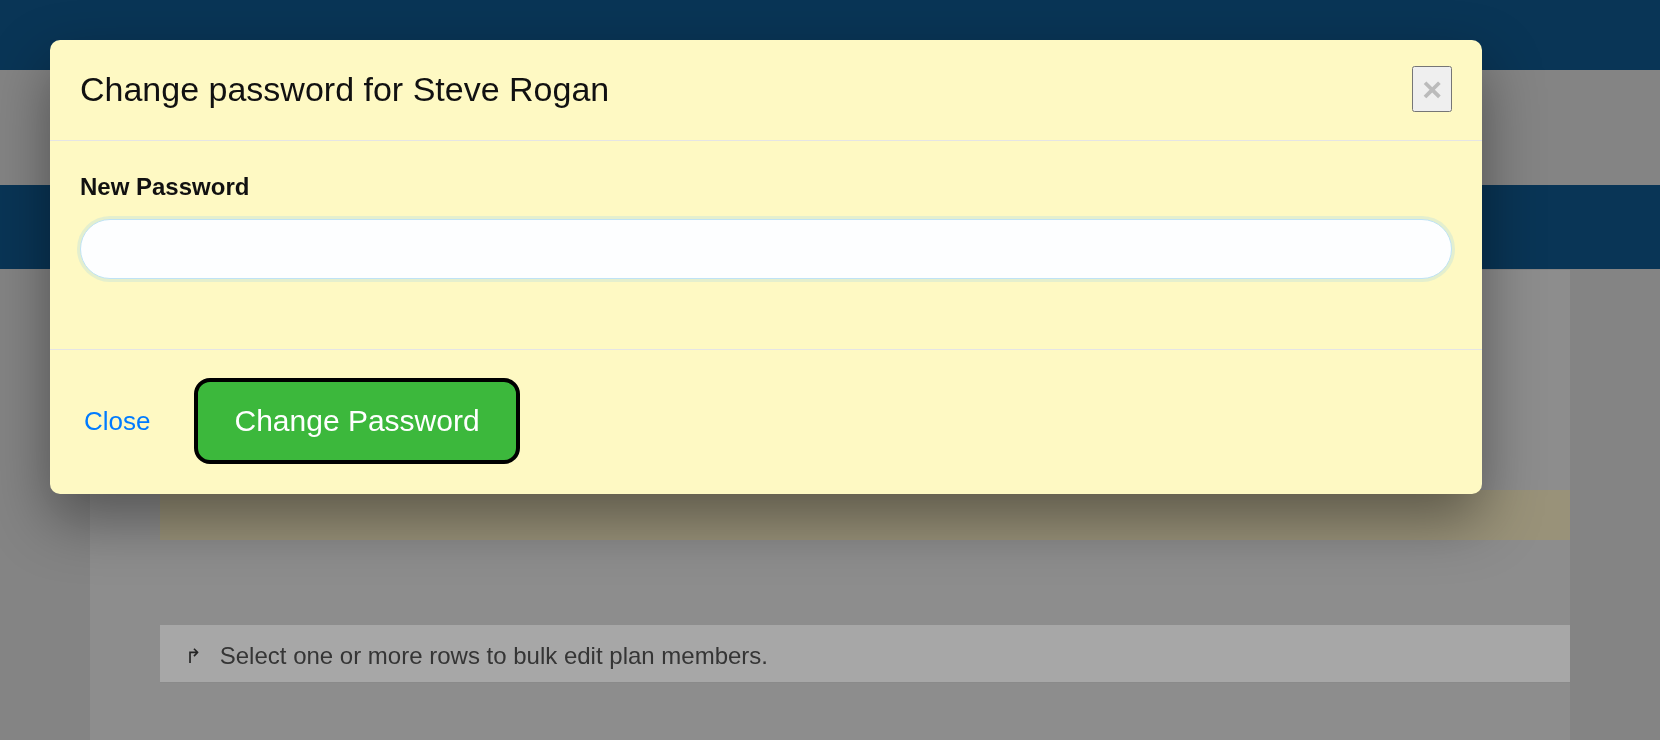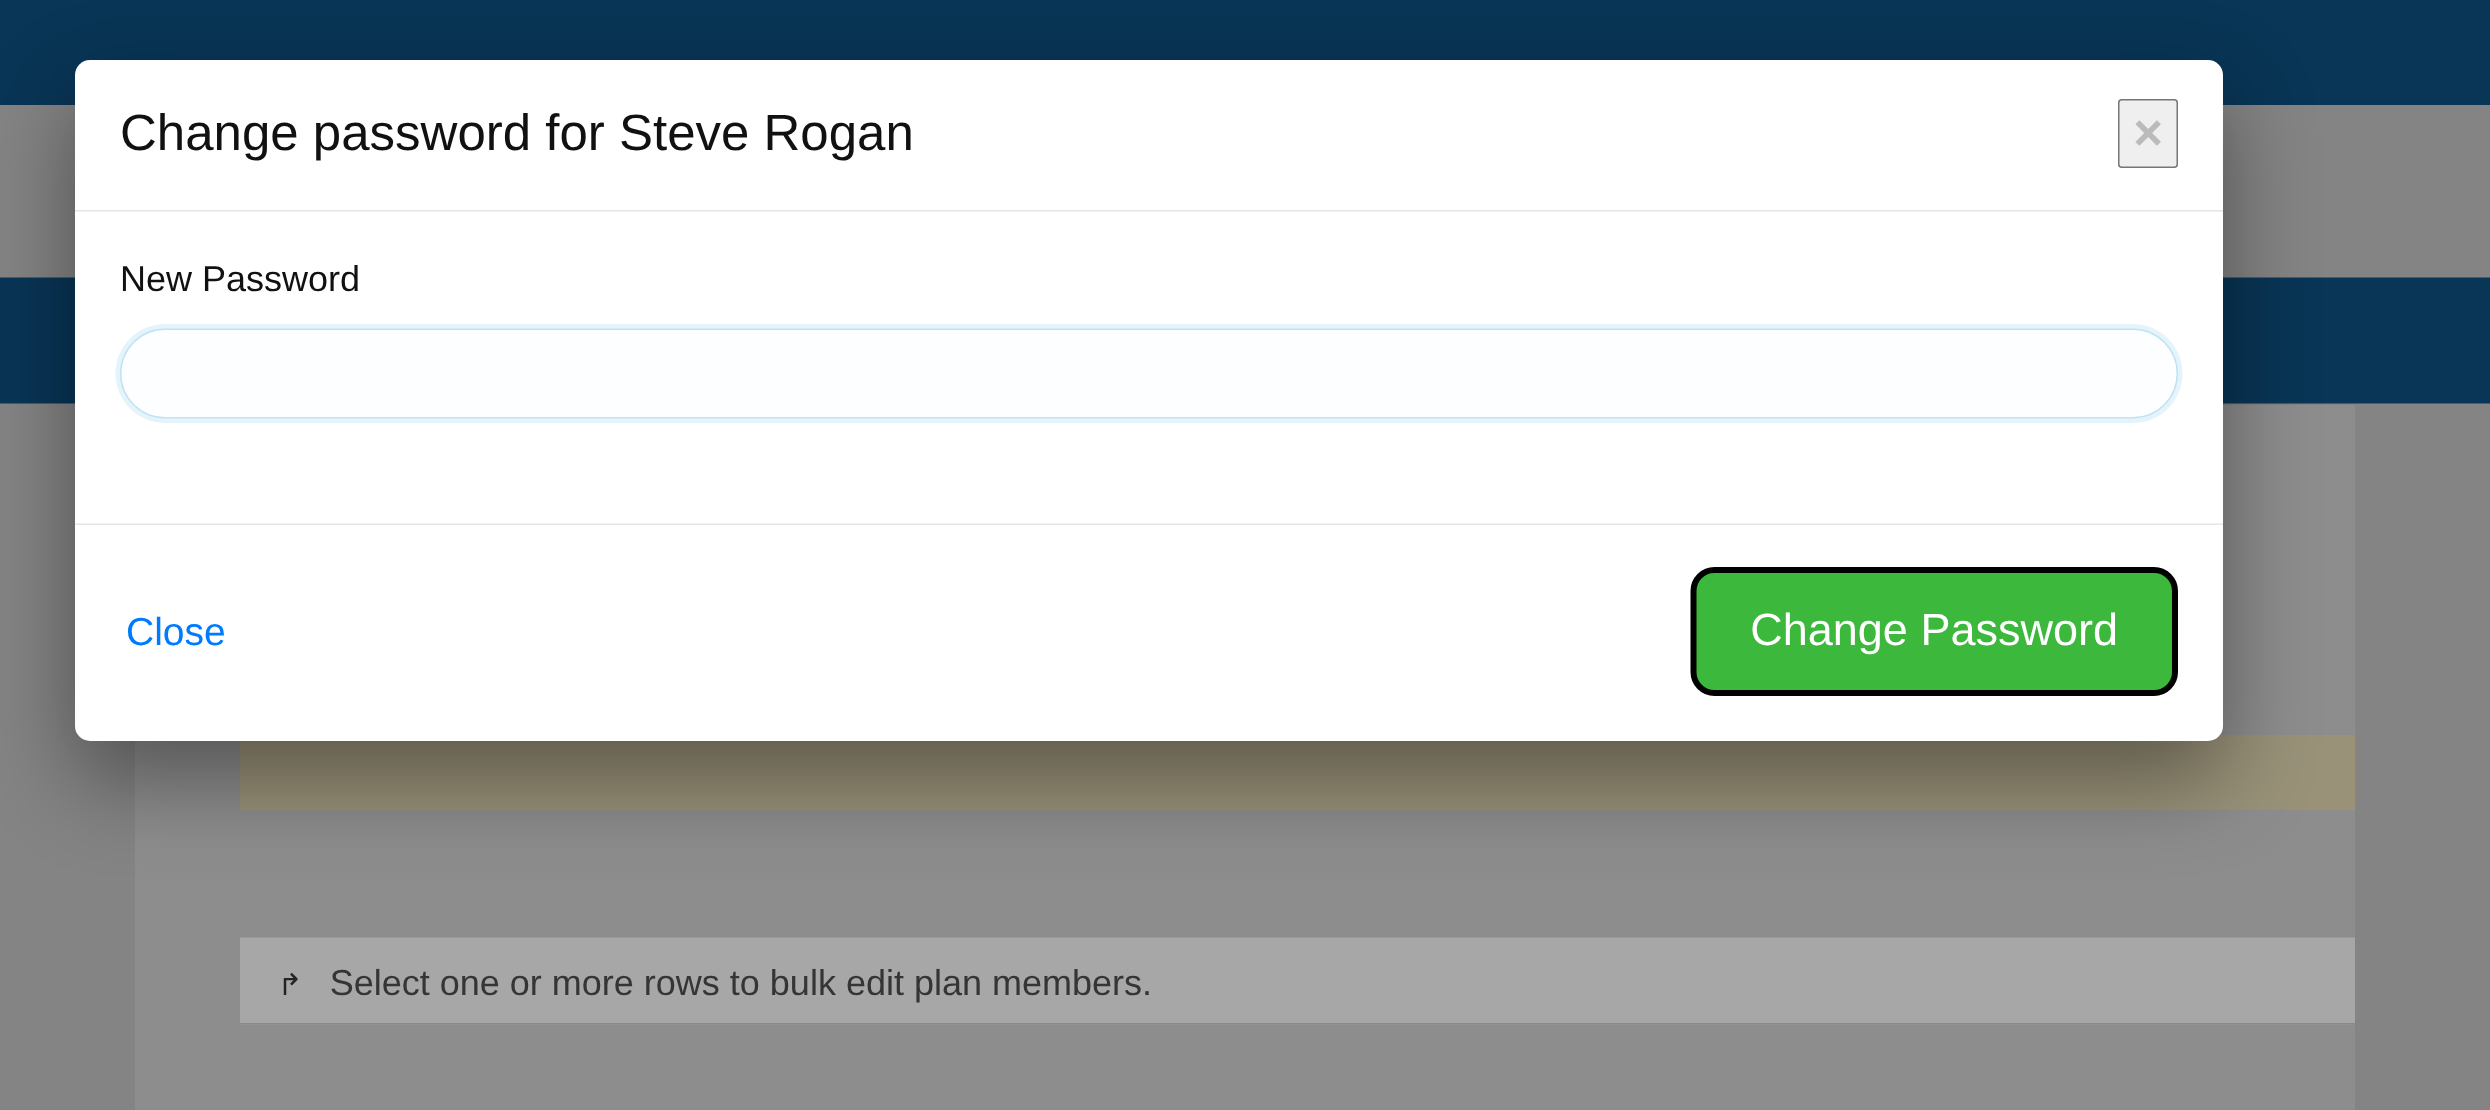--- a/index.html
+++ b/index.html
@@ -89,21 +89,21 @@
     .overlay {
       position: absolute;
       top: 0; left: 0; right: 0; bottom: 0;
       background: rgba(0,0,0,0.28);
     }
     .modal {
       position: absolute;
       top: 40px;
       left: 50px;
       width: 1432px;
-      background: #ffffff;
+      background: #fef9c3;
       border-radius: 10px;
       box-shadow: 0 25px 60px rgba(0,0,0,0.4);
     }
     .modal-header {
       padding: 26px 30px 28px 30px;
       border-bottom: 1px solid #e5e5e5;
       display: flex;
       justify-content: space-between;
       align-items: center;
     }
@@ -122,40 +122,40 @@
     }
     .modal-body {
       padding: 32px 30px 40px 30px;
     }
     .form-group {
       margin-bottom: 30px;
     }
     .form-label {
       display: block;
       font-size: 24px;
-      font-weight: 400;
+      font-weight: 700;
       color: #111;
       margin-bottom: 18px;
     }
     .form-input {
       width: 100%;
       height: 60px;
       border: 1px solid #bfe3f5;
       background: #fdfeff;
       border-radius: 30px;
       padding: 0 26px;
       font-size: 22px;
       outline: none;
       box-shadow: 0 0 0 3px rgba(150, 210, 240, 0.25);
     }
     .modal-footer {
       border-top: 1px solid #e5e5e5;
       padding: 28px 30px 30px 30px;
       display: flex;
-      justify-content: space-between;
+      justify-content: flex-start;
       align-items: center;
       gap: 40px;
     }
     .btn-link {
       background: none;
       border: none;
       color: #007bff;
       font-size: 26px;
       cursor: pointer;
       padding: 8px 4px;

